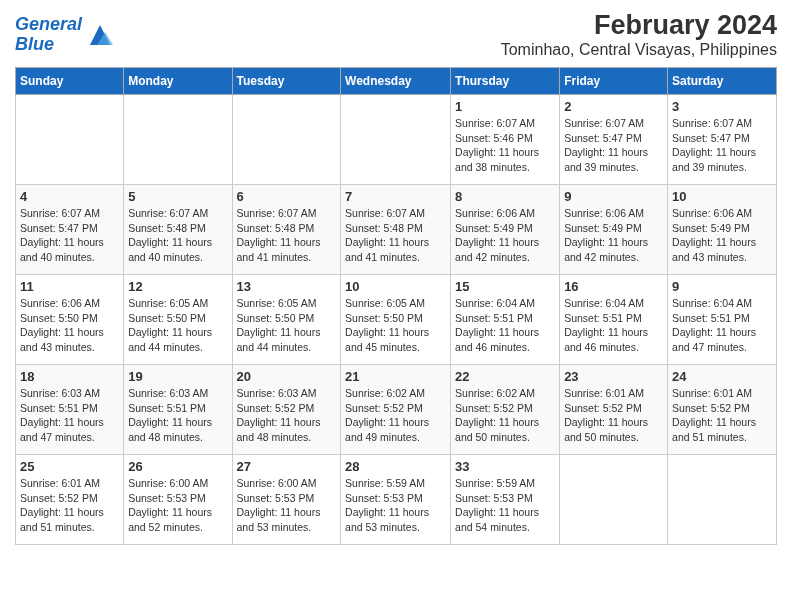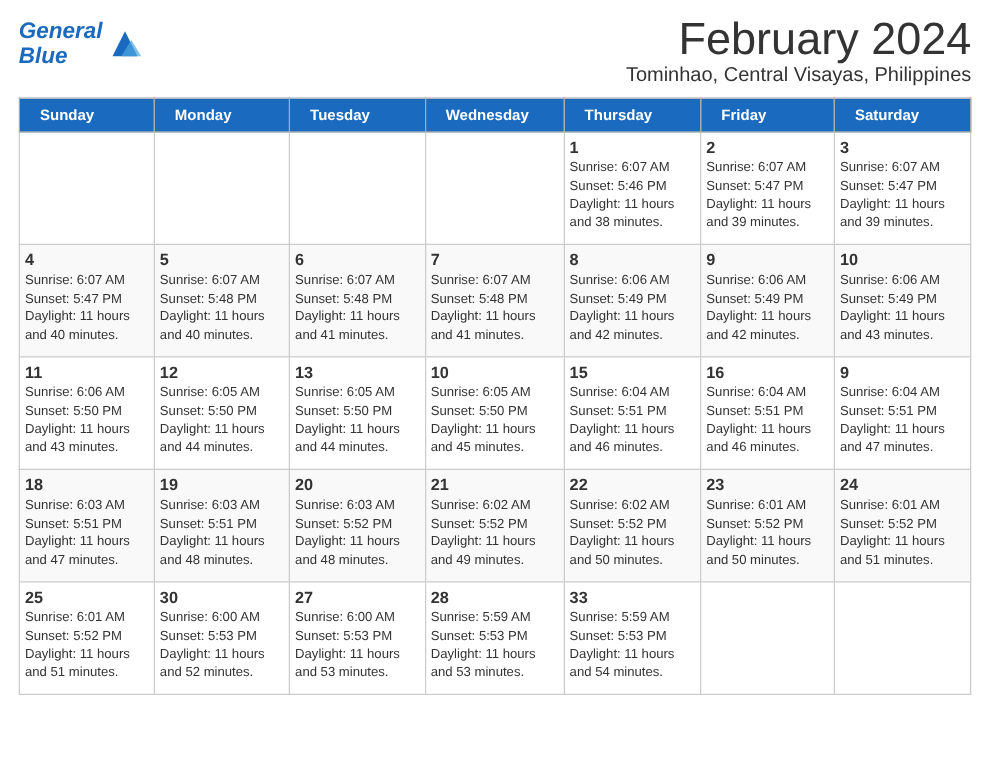--- a/index.html
+++ b/index.html
@@ -33,38 +33,38 @@
     }
     .logo-icon {
       width: 30px;
       height: 30px;
       margin-left: 3px;
     }
     .title-area {
       text-align: right;
     }
     .month-title {
-      font-size: 36px;
-      font-weight: normal;
+      font-size: 27px;
+      font-weight: bold;
       color: #333;
     }
     .location-title {
       font-size: 16px;
       color: #333;
       margin-left: 10px;
     }
     table {
       width: 100%;
       border-collapse: collapse;
       font-size: 11px;
     }
     thead tr th {
       background-color: #1a6abf;
       color: #fff;
-      padding: 6px 16px;
+      padding: 6px 4px;
       text-align: left;
       font-size: 12px;
       font-weight: bold;
       border: 1px solid #aaa;
     }
     tbody tr td {
       border: 1px solid #ccc;
       vertical-align: top;
       padding: 4px 4px;
       width: 113px;
@@ -232,21 +232,21 @@
           <div class="day-num">24</div>
           <div class="day-info">Sunrise: 6:01 AM<br>Sunset: 5:52 PM<br>Daylight: 11 hours<br>and 51 minutes.</div>
         </td>
       </tr>
       <tr>
         <td>
           <div class="day-num">25</div>
           <div class="day-info">Sunrise: 6:01 AM<br>Sunset: 5:52 PM<br>Daylight: 11 hours<br>and 51 minutes.</div>
         </td>
         <td>
-          <div class="day-num">30</div>
+          <div class="day-num">26</div>
           <div class="day-info">Sunrise: 6:00 AM<br>Sunset: 5:53 PM<br>Daylight: 11 hours<br>and 52 minutes.</div>
         </td>
         <td>
           <div class="day-num">27</div>
           <div class="day-info">Sunrise: 6:00 AM<br>Sunset: 5:53 PM<br>Daylight: 11 hours<br>and 53 minutes.</div>
         </td>
         <td>
           <div class="day-num">28</div>
           <div class="day-info">Sunrise: 5:59 AM<br>Sunset: 5:53 PM<br>Daylight: 11 hours<br>and 53 minutes.</div>
         </td>

